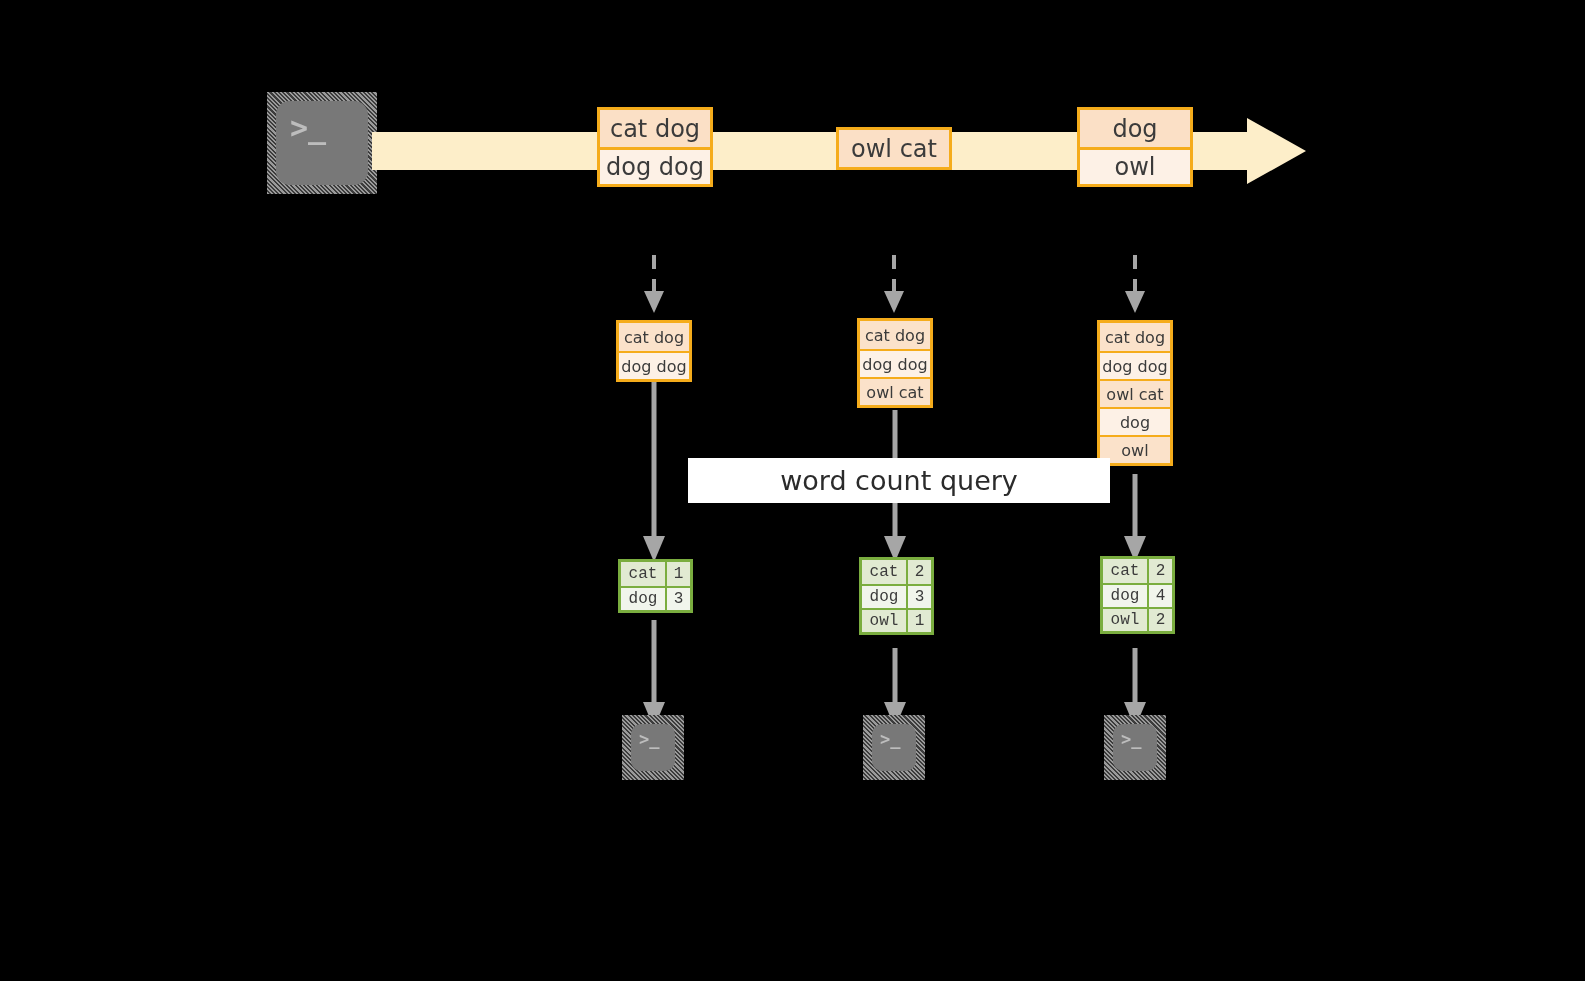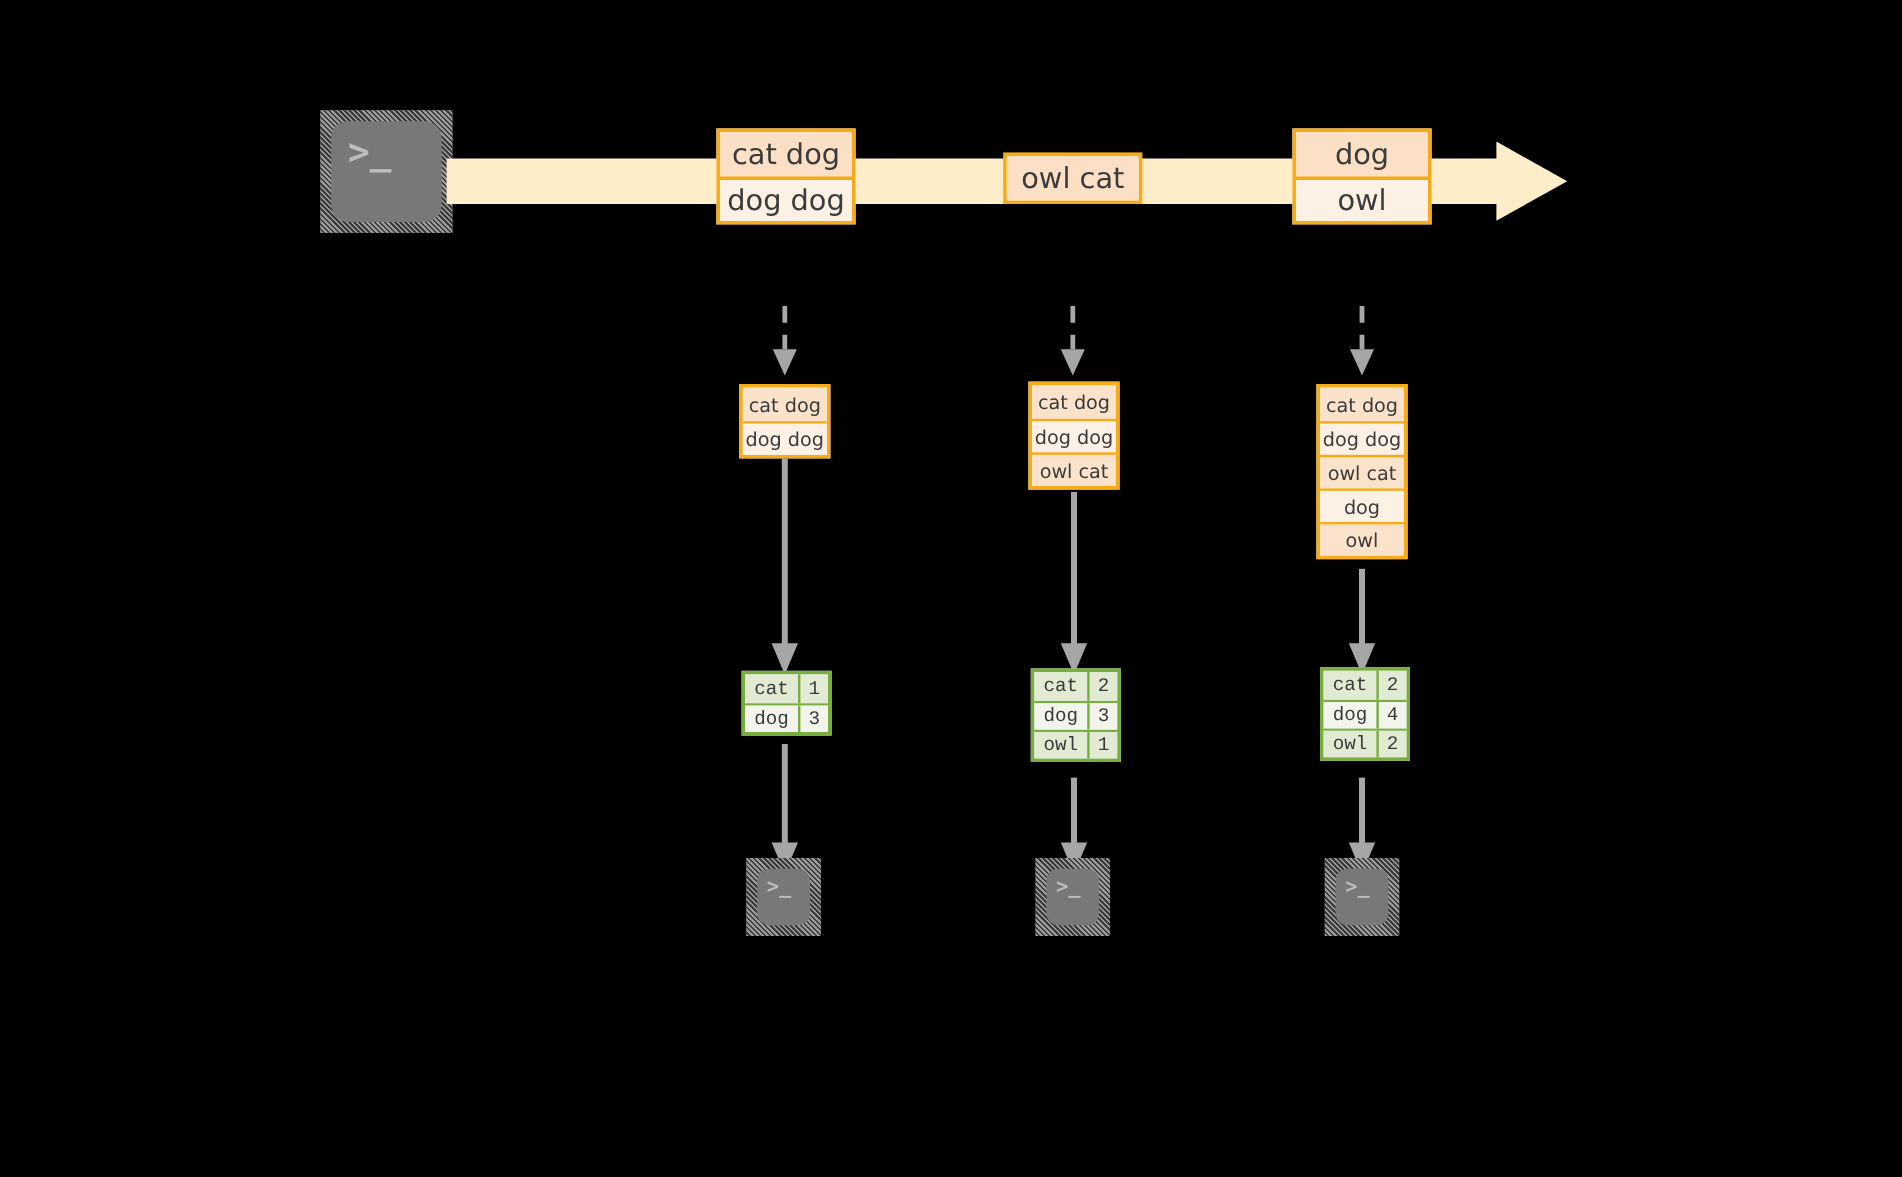--- a/index.html
+++ b/index.html
@@ -228,20 +228,21 @@
       <path d="M3 126 L25 126 L14 152 Z" fill="#a6a6a6"></path>
     </svg>
   </div>
   <div class="conn" style="left:1121px;top:474px;">
     <svg width="28" height="90" viewBox="0 0 28 90">
       <line x1="14" y1="0" x2="14" y2="66" stroke="#a6a6a6" stroke-width="5"></line>
       <path d="M3 62 L25 62 L14 88 Z" fill="#a6a6a6"></path>
     </svg>
   </div>
 
+  <div id="query-label">word count query</div>
 
   <div class="result" style="left:618px;top:559px;">
     <div class="row shade">
       <div class="cell key">cat</div>
       <div class="cell val">1</div>
     </div>
     <div class="row plain">
       <div class="cell key">dog</div>
       <div class="cell val">3</div>
     </div>

